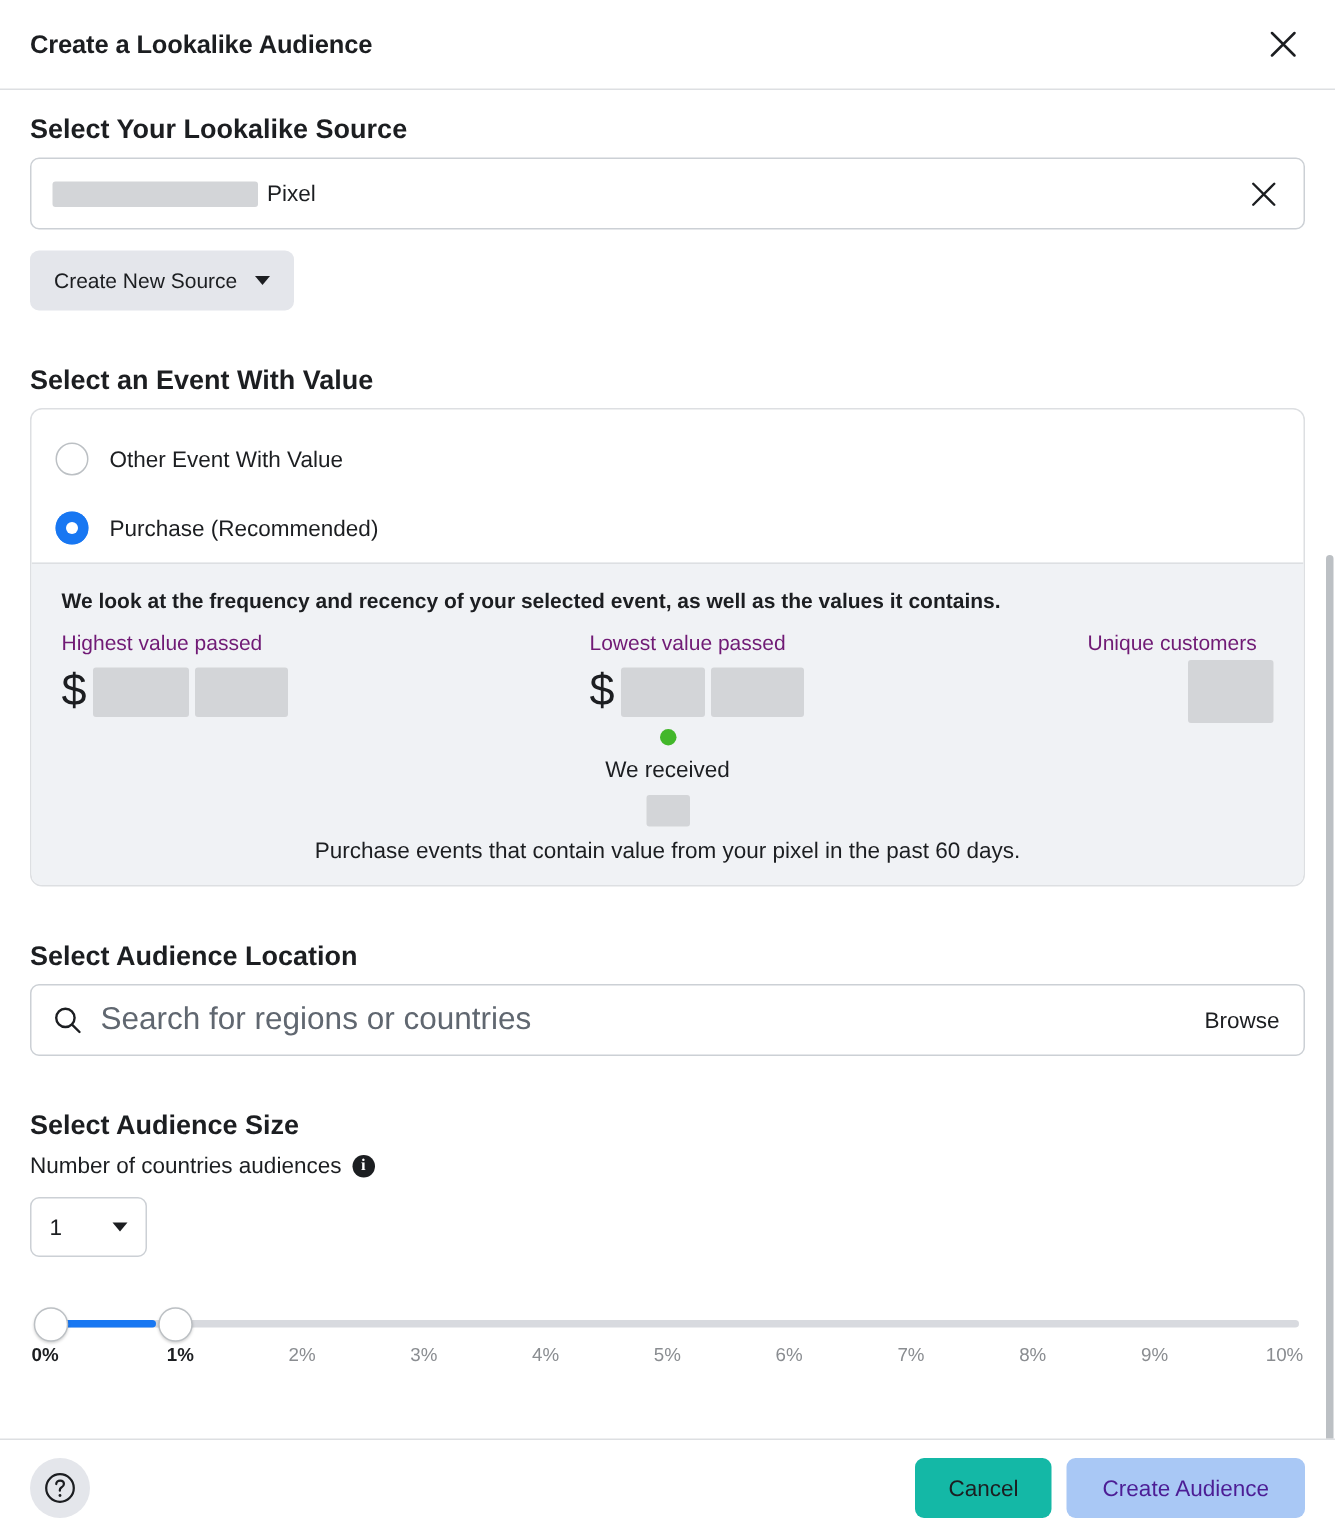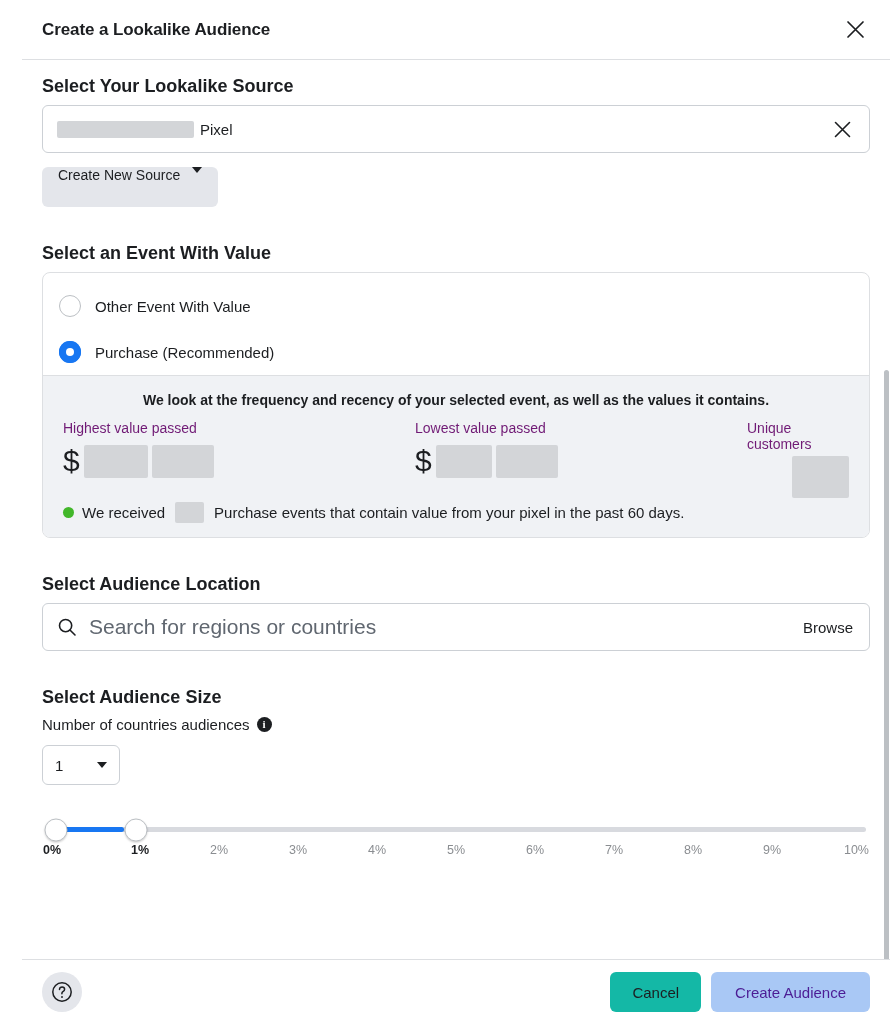--- a/index.html
+++ b/index.html
@@ -17,21 +17,20 @@
     overflow: hidden;
   }
 
   .dialog {
     width: 890px;
     height: 1024px;
     display: flex;
     flex-direction: column;
     background: #fff;
     position: relative;
-    padding-left: 22px;
   }
 
   
   .dialog-header {
     height: 60px;
     flex: 0 0 60px;
     display: flex;
     align-items: center;
     padding: 0 20px;
     border-bottom: 1px solid #dddfe2;
@@ -108,20 +107,21 @@
   }
 
   .create-new-source {
     margin-top: 14px;
     height: 40px;
     background: #e4e6eb;
     border: none;
     border-radius: 6px;
     padding: 0 16px;
     display: inline-flex;
+    align-items: center;
     gap: 12px;
     font-size: 14px;
     font-weight: normal;
     color: #1c1e21;
     cursor: pointer;
     font-family: "Liberation Sans", sans-serif;
   }
   .caret-down {
     width: 0; height: 0;
     border-left: 5px solid transparent;
@@ -176,21 +176,20 @@
   .info-panel {
     background: #f0f2f5;
     border-top: 1px solid #dddfe2;
     padding: 16px 20px 14px 20px;
   }
   .info-heading {
     font-size: 14px;
     font-weight: bold;
     color: #1c1e21;
     margin-bottom: 12px;
-    text-align: center;
   }
   .stats-row {
     display: flex;
     align-items: flex-start;
   }
   .stat { }
   .stat-1 { width: 352px; }
   .stat-2 { width: 332px; }
   .stat-3 { flex: 1; text-align: left; }
   .stat-label {
@@ -215,20 +214,21 @@
   .redact-money-c { width: 56px; height: 33px; }
   .redact-unique { width: 57px; height: 42px; }
 
   .status-row {
     display: flex;
     align-items: center;
     gap: 8px;
     margin-top: 4px;
     font-size: 15px;
     color: #1c1e21;
+    flex-direction: column;
   }
   .green-dot {
     width: 11px; height: 11px;
     border-radius: 50%;
     background: #42b72a;
     flex: 0 0 11px;
   }
   .redact-count { width: 29px; height: 21px; margin: 0 2px; }
 
   

